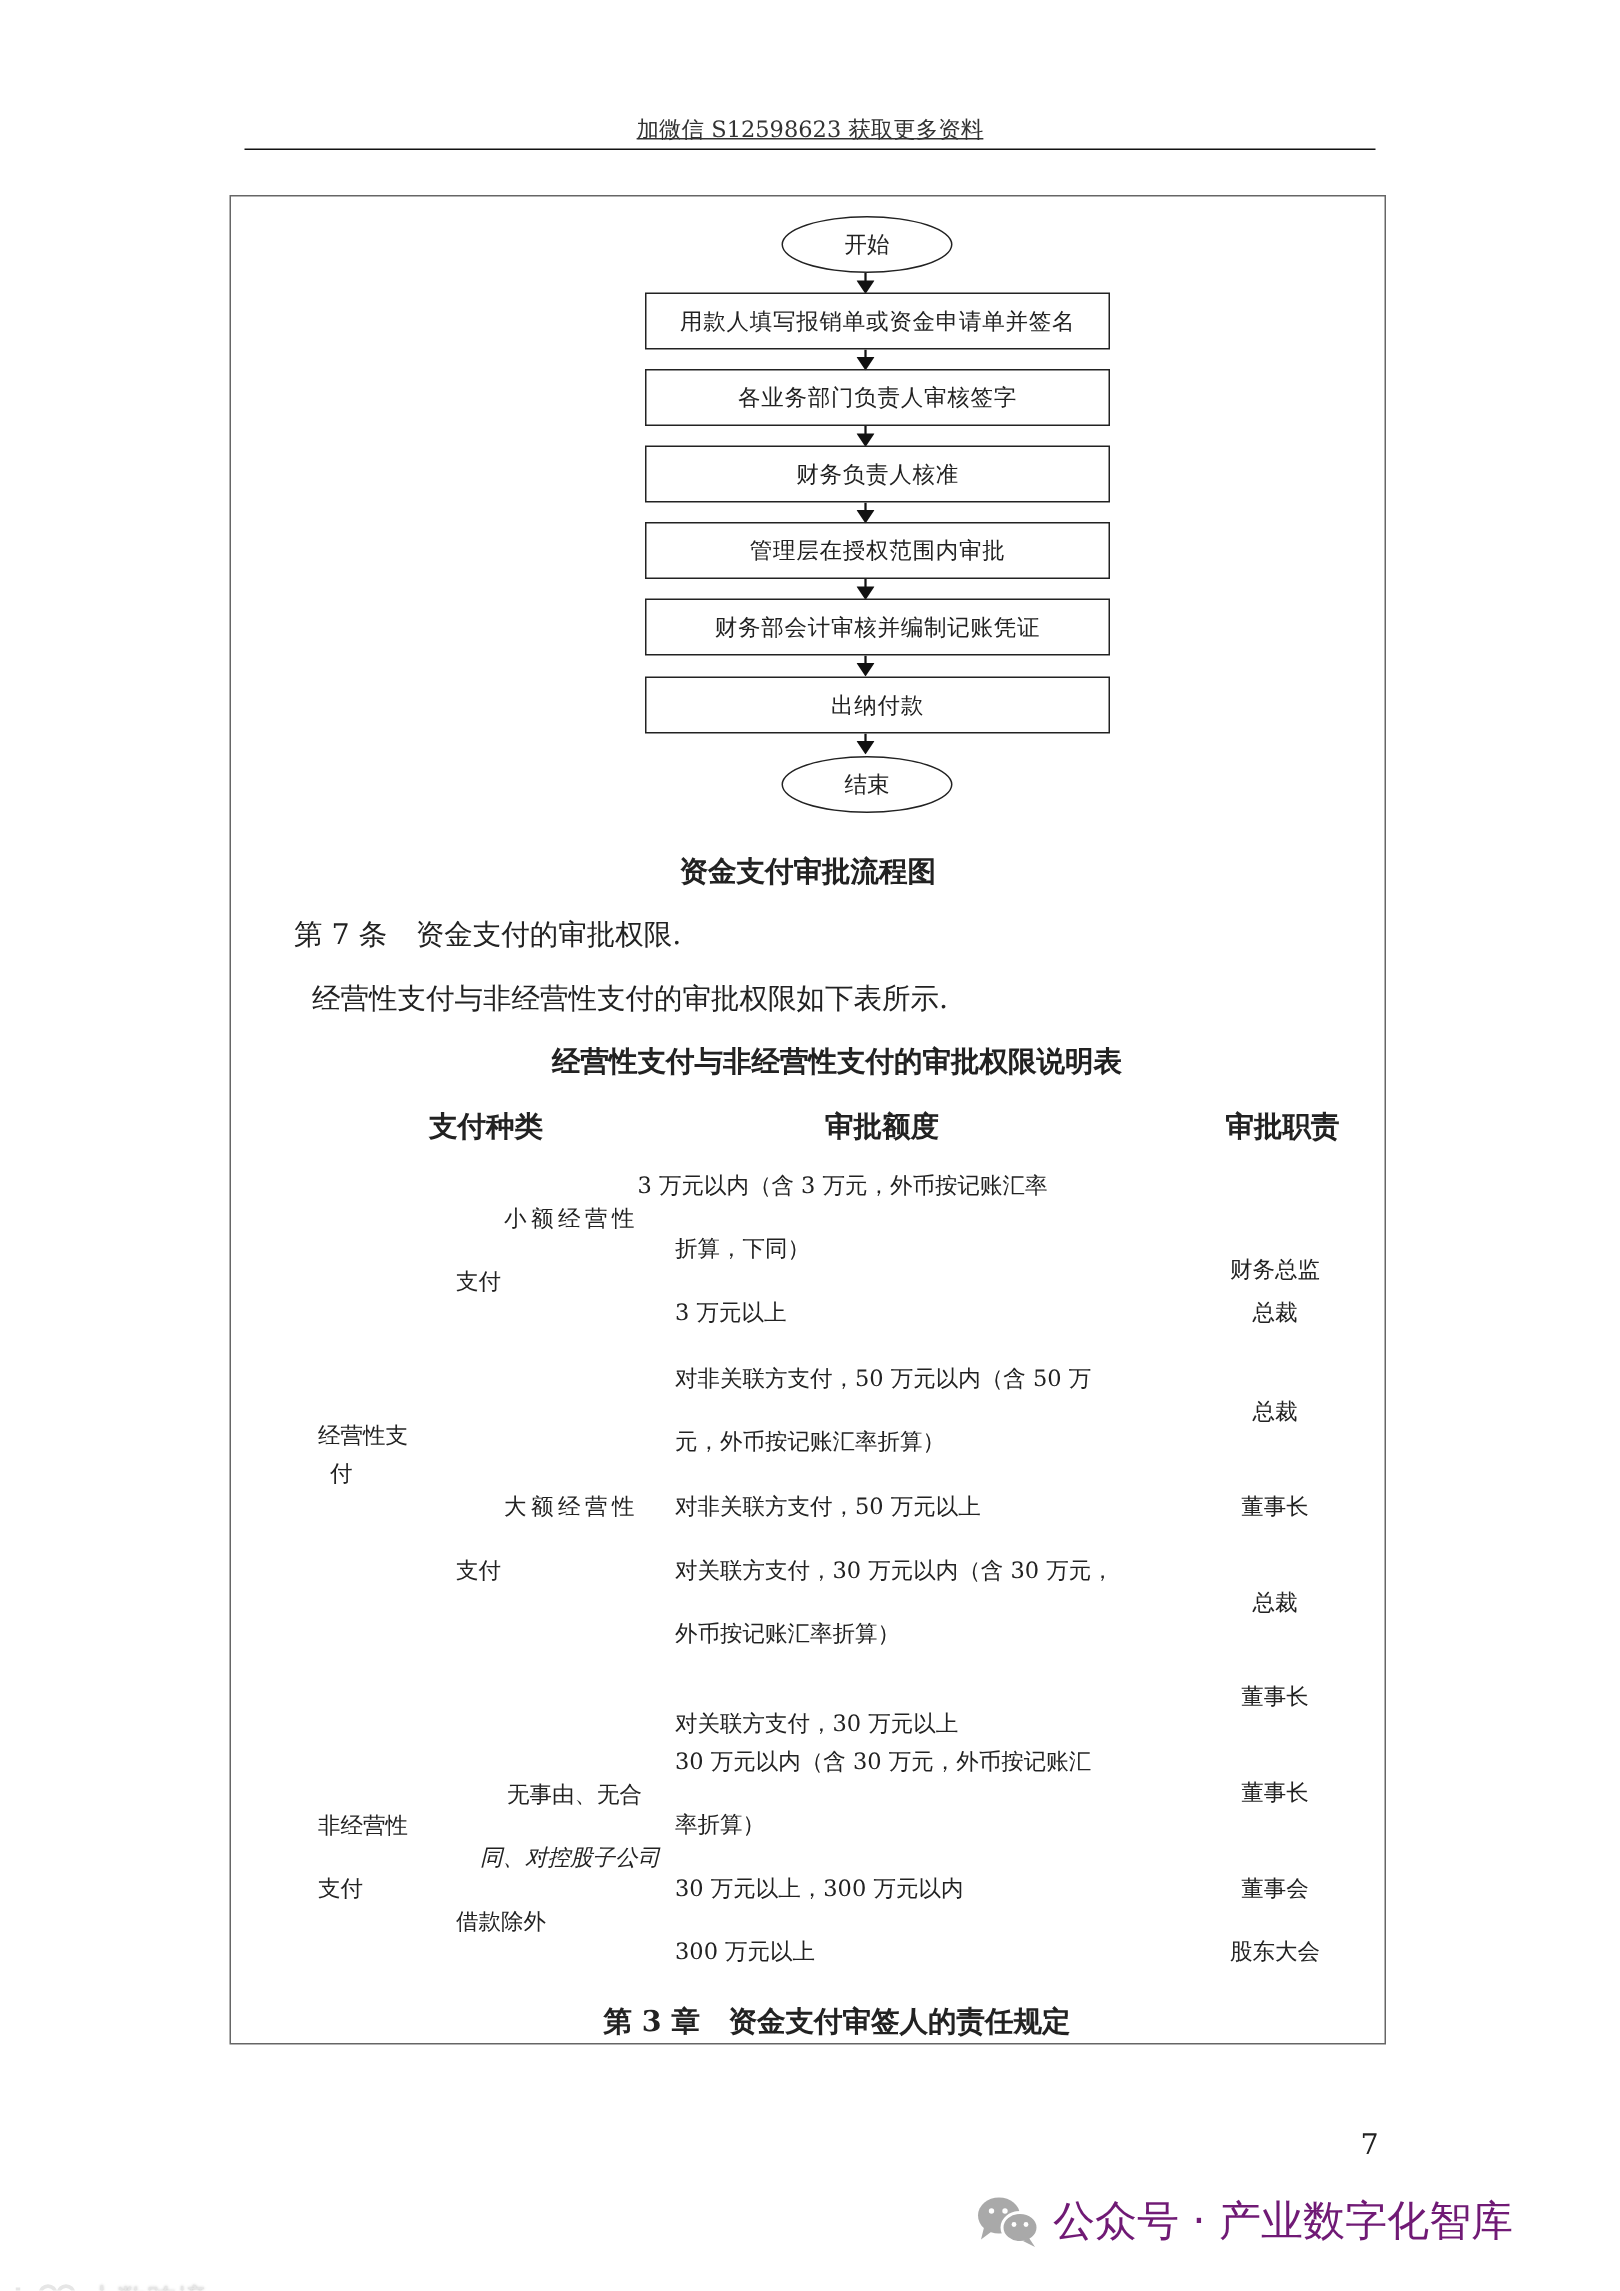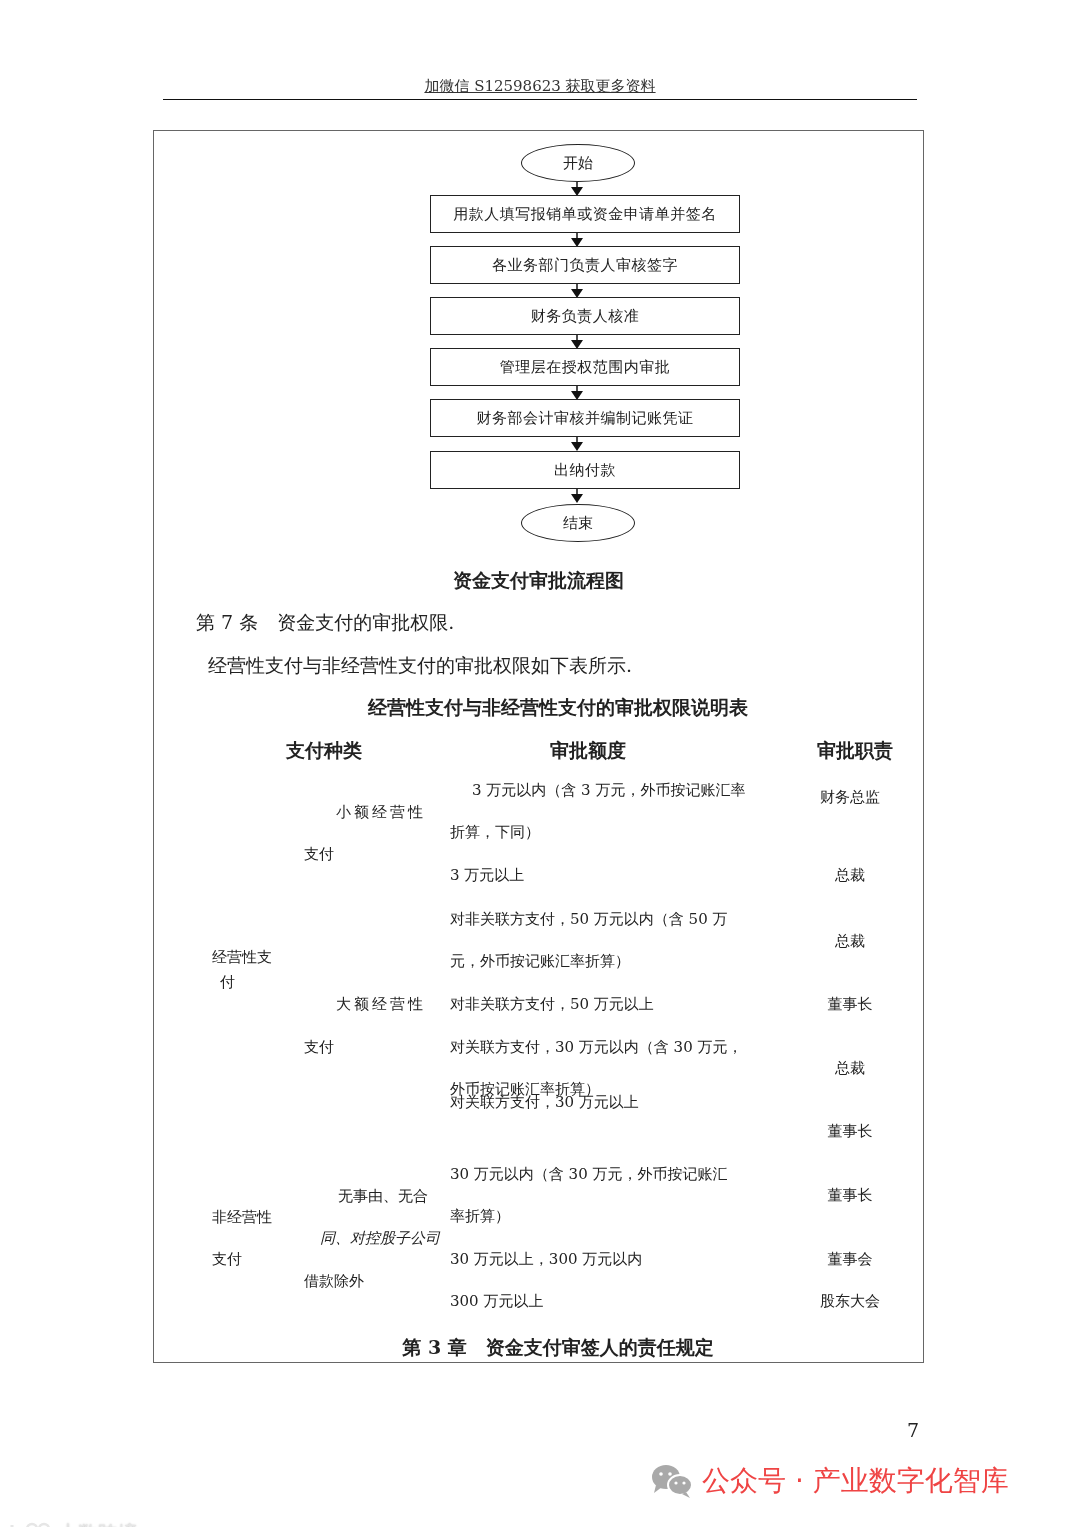--- a/index.html
+++ b/index.html
@@ -17,21 +17,21 @@
   }
   .box {
     left: 430px; width: 310px; height: 38px; border: 1.5px solid #222; box-sizing: border-box;
     display: flex; align-items: center; justify-content: center; font-size: 15px; letter-spacing: 0.5px;
   }
   .arrow { left: 571px; width: 12px; height: 14px; }
   .bold { font-weight: bold; }
   .center { text-align: center; }
   .t15 { font-size: 19px; }
   .cell { font-size: 15px; white-space: nowrap; }
-  .wm-right { left: 650px; top: 1462px; font-family: "DejaVu Sans", sans-serif; font-size: 28px; color: #ef4444; display: flex; align-items: center; gap: 8px; }
+  .wm-right { left: 650px; top: 1462px; font-family: "DejaVu Sans", sans-serif; font-size: 28px; color: #701a75; display: flex; align-items: center; gap: 8px; }
   .wm-left { left: 8px; top: 1488px; font-family: "DejaVu Sans", sans-serif; font-size: 20px; color: #e6e6e6; display:flex; align-items:center; gap:4px; text-shadow: 0 0 2px #bbb; margin-top: 32px; }
 </style>
 </head>
 <body>
 
 <div class="abs header-text">加微信 S12598623  获取更多资料</div>
 <div class="abs header-rule"></div>
 
 <div class="abs frame"></div>
 
@@ -96,35 +96,35 @@
 <div class="abs cell" style="left:212px;top:1250px;">支付</div>
 
 <div class="abs cell" style="left:336px;top:803px;letter-spacing:3px;">小额经营性</div>
 <div class="abs cell" style="left:304px;top:845px;">支付</div>
 <div class="abs cell" style="left:336px;top:995px;letter-spacing:3px;">大额经营性</div>
 <div class="abs cell" style="left:304px;top:1038px;">支付</div>
 <div class="abs cell" style="left:338px;top:1187px;">无事由、无合</div>
 <div class="abs cell" style="left:320px;top:1229px;font-style:italic;">同、对控股子公司</div>
 <div class="abs cell" style="left:304px;top:1272px;">借款除外</div>
 
-<div class="abs cell" style="left:472px;top:781px;">3 万元以内（含 3 万元，外币按记账汇率</div>
+<div class="abs cell" style="left:425px;top:781px;">3 万元以内（含 3 万元，外币按记账汇率</div>
 <div class="abs cell" style="left:450px;top:823px;">折算，下同）</div>
 <div class="abs cell" style="left:450px;top:866px;">3 万元以上</div>
 <div class="abs cell" style="left:450px;top:910px;">对非关联方支付，50 万元以内（含 50 万</div>
 <div class="abs cell" style="left:450px;top:952px;">元，外币按记账汇率折算）</div>
 <div class="abs cell" style="left:450px;top:995px;">对非关联方支付，50 万元以上</div>
 <div class="abs cell" style="left:450px;top:1038px;">对关联方支付，30 万元以内（含 30 万元，</div>
 <div class="abs cell" style="left:450px;top:1080px;">外币按记账汇率折算）</div>
-<div class="abs cell" style="left:450px;top:1093px;text-align:center;">对关联方支付，30 万元以上</div>
+<div class="abs cell" style="left:450px;top:1140px;text-align:center;">对关联方支付，30 万元以上</div>
 <div class="abs cell" style="left:450px;top:1165px;">30 万元以内（含 30 万元，外币按记账汇</div>
 <div class="abs cell" style="left:450px;top:1207px;">率折算）</div>
 <div class="abs cell" style="left:450px;top:1250px;">30 万元以上，300 万元以内</div>
 <div class="abs cell" style="left:450px;top:1292px;">300 万元以上</div>
 
-<div class="abs cell center" style="left:800px;width:100px;top:788px;">财务总监</div>
+<div class="abs cell center" style="left:800px;width:100px;top:837px;">财务总监</div>
 <div class="abs cell center" style="left:800px;width:100px;top:866px;">总裁</div>
 <div class="abs cell center" style="left:800px;width:100px;top:932px;">总裁</div>
 <div class="abs cell center" style="left:800px;width:100px;top:995px;">董事长</div>
 <div class="abs cell center" style="left:800px;width:100px;top:1059px;">总裁</div>
 <div class="abs cell center" style="left:800px;width:100px;top:1122px;">董事长</div>
 <div class="abs cell center" style="left:800px;width:100px;top:1186px;">董事长</div>
 <div class="abs cell center" style="left:800px;width:100px;top:1250px;">董事会</div>
 <div class="abs cell center" style="left:800px;width:100px;top:1292px;">股东大会</div>
 
 <div class="abs t15 bold center" style="left:153px;width:810px;top:1335px;">第 3 章　资金支付审签人的责任规定</div>

